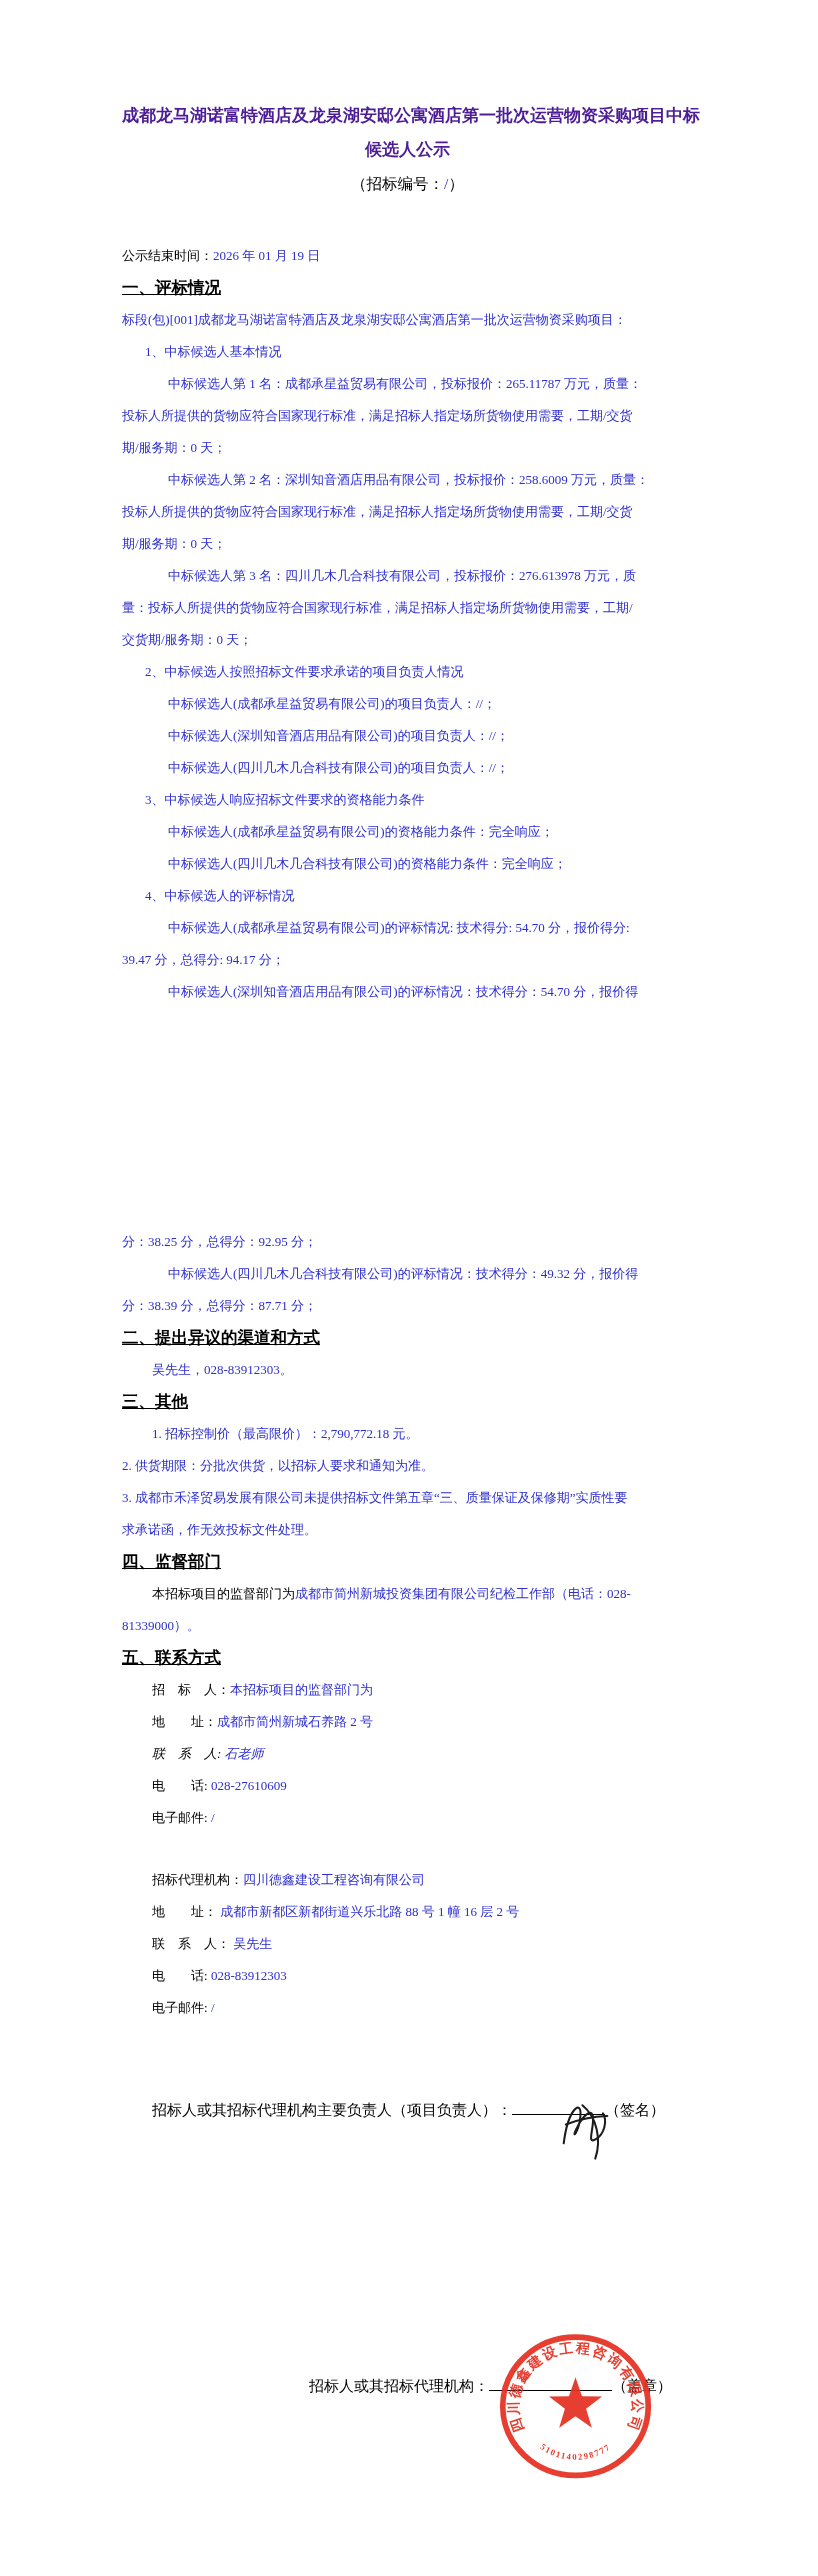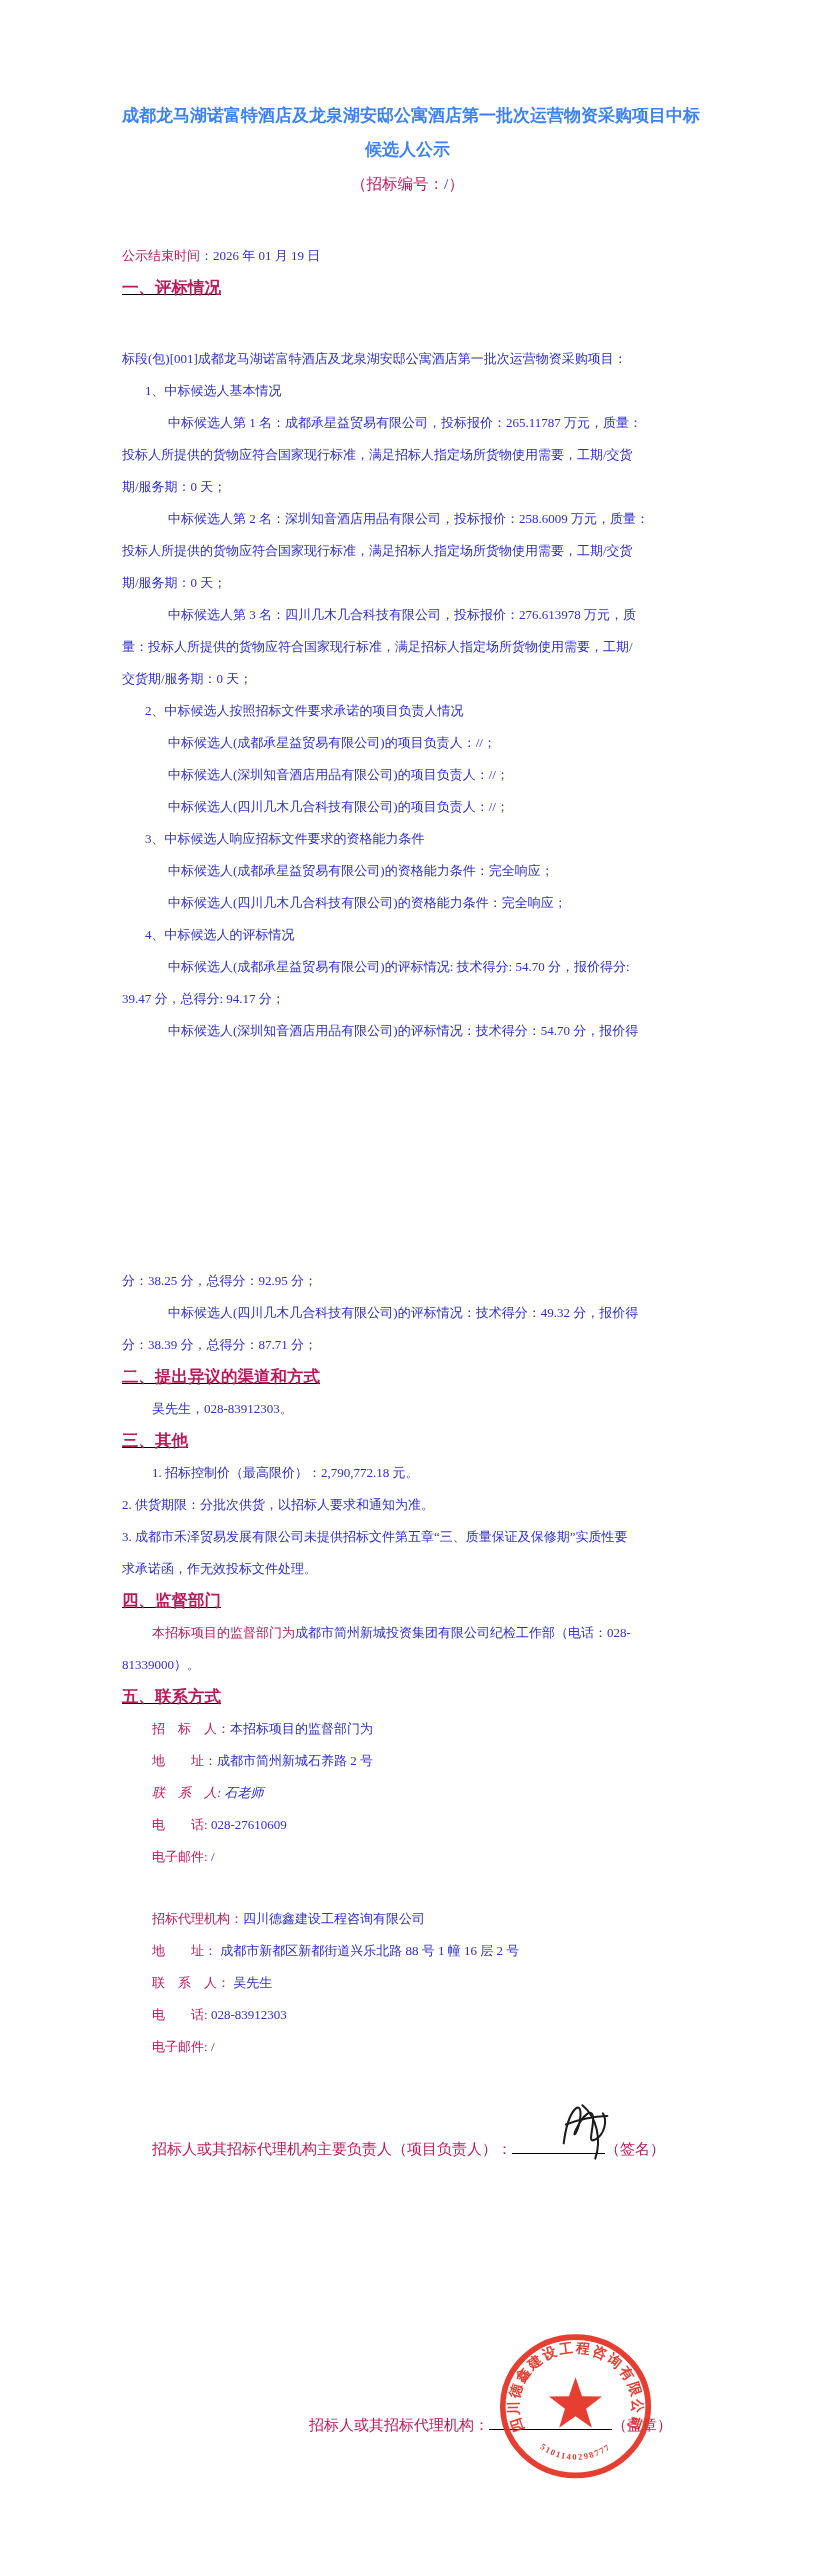--- a/index.html
+++ b/index.html
@@ -12,42 +12,42 @@
     color:#000;
     overflow:hidden;
     box-sizing:border-box;
     padding:99px 125px 0 122px;
   }
   .title{
     text-align:center;
     font-size:17px;
     font-weight:bold;
     line-height:34px;
-    color:#3b82f6;
+    color:#4c1d95;
     white-space:nowrap;
   }
   .tender-no{
     text-align:center;
     font-size:15.5px;
     line-height:34px;
     color:#000;
   }
   .doc-body{margin-top:39px;}
   .line{
     font-size:13px;
     line-height:32px;
     white-space:nowrap;
   }
   .heading{
     font-size:16.5px;
     font-weight:bold;
     text-decoration:underline;
   }
   .blue{color:#2e2ecf;}
-  .black{color:#be185d;}
+  .black{color:#000000;}
   .sig-line{
     margin-top:70px;
     padding-left:30px;
     font-size:15px;
     line-height:32px;
     white-space:nowrap;
   }
   .seal-line{
     margin-top:244px;
     padding-left:187px;
@@ -81,21 +81,21 @@
 
 <div class="page">
 
   <div class="title">成都龙马湖诺富特酒店及龙泉湖安邸公寓酒店第一批次运营物资采购项目中标</div>
   <div class="title">候选人公示</div>
   <div class="tender-no"><span class="black">（招标编号：</span><span class="blue">/</span><span class="black">）</span></div>
 
   <div class="doc-body">
       <div class="line" style="padding-left: 0px;"><span class="black">公示结束时间：</span><span class="blue">2026 年 01 月 19 日</span></div>
       <div class="line heading" style="padding-left: 0px;"><span class="black">一、评标情况</span></div>
-      <div class="line" style="padding-left: 0px; margin-top: 39px;"><span class="blue">标段(包)[001]成都龙马湖诺富特酒店及龙泉湖安邸公寓酒店第一批次运营物资采购项目：</span></div>
+      <div class="line" style="padding-left: 0px;"><span class="blue">标段(包)[001]成都龙马湖诺富特酒店及龙泉湖安邸公寓酒店第一批次运营物资采购项目：</span></div>
       <div class="line" style="padding-left: 23px;"><span class="blue">1、中标候选人基本情况</span></div>
       <div class="line" style="padding-left: 46px;"><span class="blue">中标候选人第 1 名：成都承星益贸易有限公司，投标报价：265.11787 万元，质量：</span></div>
       <div class="line" style="padding-left: 0px;"><span class="blue">投标人所提供的货物应符合国家现行标准，满足招标人指定场所货物使用需要，工期/交货</span></div>
       <div class="line" style="padding-left: 0px;"><span class="blue">期/服务期：0 天；</span></div>
       <div class="line" style="padding-left: 46px;"><span class="blue">中标候选人第 2 名：深圳知音酒店用品有限公司，投标报价：258.6009 万元，质量：</span></div>
       <div class="line" style="padding-left: 0px;"><span class="blue">投标人所提供的货物应符合国家现行标准，满足招标人指定场所货物使用需要，工期/交货</span></div>
       <div class="line" style="padding-left: 0px;"><span class="blue">期/服务期：0 天；</span></div>
       <div class="line" style="padding-left: 46px;"><span class="blue">中标候选人第 3 名：四川几木几合科技有限公司，投标报价：276.613978 万元，质</span></div>
       <div class="line" style="padding-left: 0px;"><span class="blue">量：投标人所提供的货物应符合国家现行标准，满足招标人指定场所货物使用需要，工期/</span></div>
       <div class="line" style="padding-left: 0px;"><span class="blue">交货期/服务期：0 天；</span></div>

